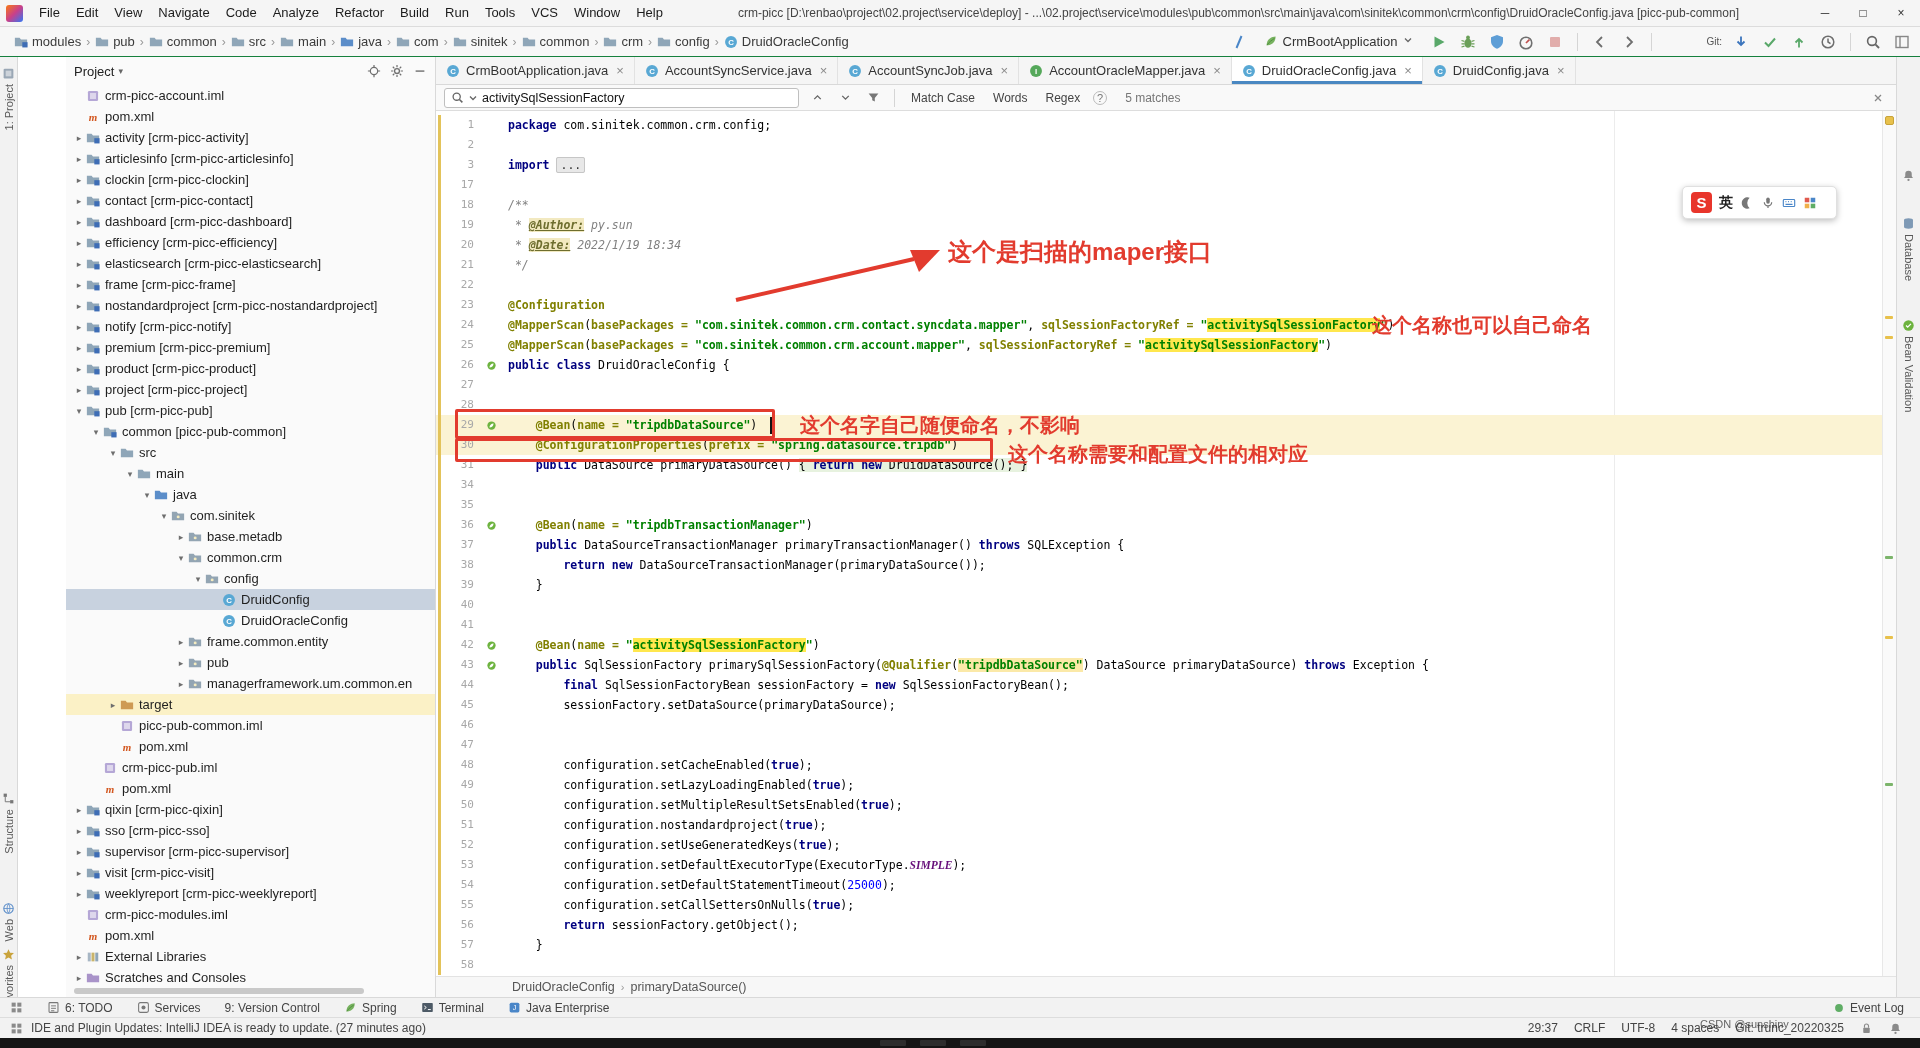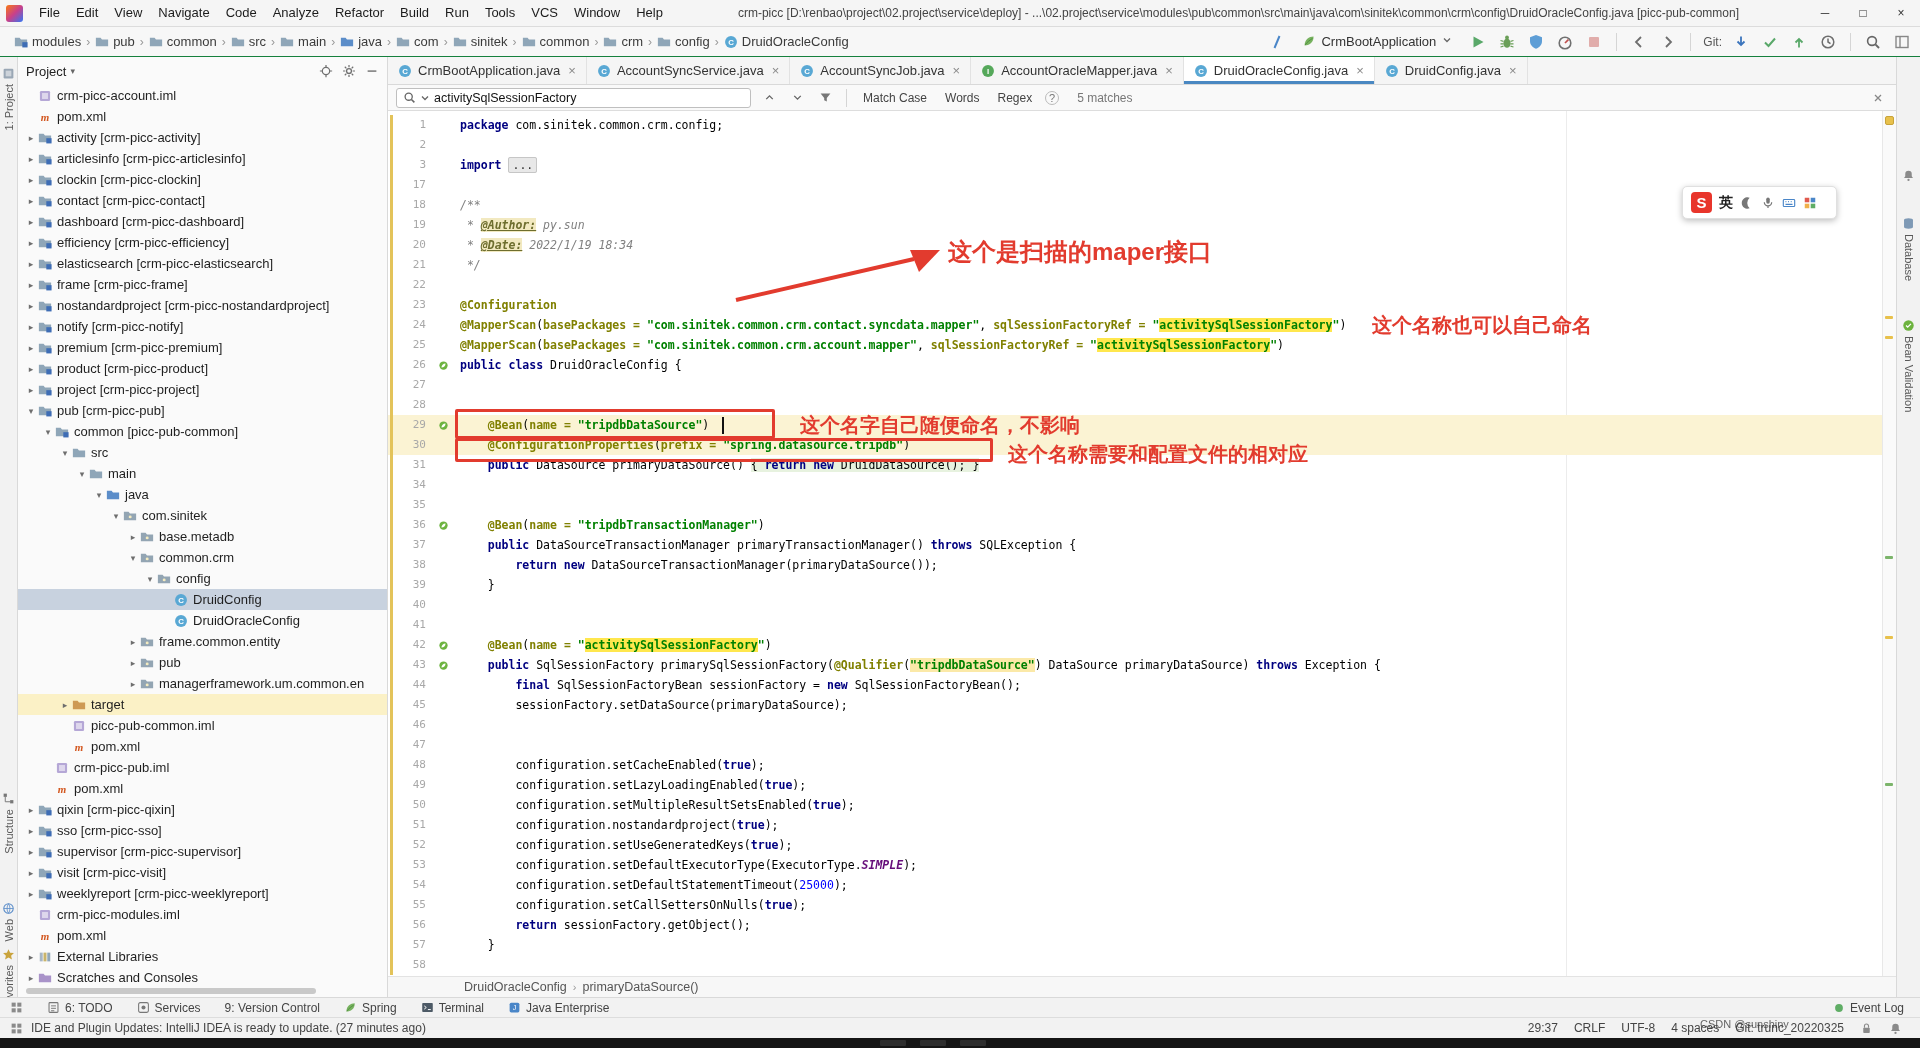--- a/index.html
+++ b/index.html
@@ -23,33 +23,33 @@
   
   #toolbar2 { position:absolute; left:0; top:27px; right:0; height:30px; background:#F7F7F7; border-bottom:1px solid #15803d; display:flex; align-items:center; padding:0 8px 0 14px; }
   #crumbs { display:flex; align-items:center; min-width:0; overflow:hidden; }
   .crumb { display:flex; align-items:center; gap:4px; font-size:13px; color:#3b3b3b; white-space:nowrap; }
   .crumb-sep { color:#999; margin:0 5px; font-size:12px; }
   #run-cluster { margin-left:auto; display:flex; align-items:center; gap:9px; flex:none; }
   .tbtn { width:20px; height:20px; display:flex; align-items:center; justify-content:center; border-radius:3px; }
   .tbtn.disabled { opacity:.45; }
   .vsep { width:1px; height:18px; background:#D5D5D5; margin:0 3px; }
   #run-config { display:flex; align-items:flex-start; gap:5px; font-size:13px; color:#333; padding:2px 6px; border-radius:3px; }
-  #git-label { font-size:12px; color:#555; }
+  #git-label { font-size:10px; color:#555;margin-left:42px; }
 
   
   #main { position:absolute; left:0; top:57px; right:0; bottom:51px; display:flex; }
   #stripe-left { width:18px; background:#F2F2F2; border-right:1px solid #D9D9D9; position:relative; flex:none; }
   #stripe-right { width:24px; background:#F2F2F2; border-left:1px solid #D9D9D9; position:relative; flex:none; }
   .vitem { position:absolute; left:0; width:100%; display:flex; flex-direction:column; align-items:center; gap:4px; }
   .vlabel { font-size:11px; color:#595959; white-space:nowrap; }
   .vl-up { writing-mode:vertical-rl; transform:rotate(180deg); }
   .vl-down { writing-mode:vertical-rl; }
 
   
-  #project-panel { width:370px; background:#FAFAFA; border-right:1px solid #D9D9D9; position:relative; flex:none; overflow:hidden; }
+  #project-panel { width:370px; background:#FAFAFA; border-right:1px solid #D9D9D9; position:relative; flex:none; overflow:hidden;margin-left:48px; }
   #pp-header { height:28px; display:flex; align-items:center; padding:0 8px; font-size:13px; color:#222; }
   #pp-header .caret { font-size:9px; color:#666; margin-left:4px; }
   #pp-tools { margin-left:auto; display:flex; gap:9px; align-items:center; }
   #tree { position:absolute; top:28px; left:0; right:0; bottom:12px; overflow:hidden; }
   .trow { display:flex; align-items:center; height:21px; font-size:13px; color:#1f1f1f; white-space:nowrap; cursor:default; }
   .trow .arr { width:14px; font-size:9px; color:#6e6e6e; text-align:center; flex:none; }
   .trow .ic { margin-right:5px; }
   .trow.sel { background:#C8D2DF; }
   .trow.hl { background:#FBF1C6; }
   #pp-hscroll { position:absolute; bottom:3px; left:8px; width:290px; height:6px; border-radius:3px; background:#C9C9C9; }
@@ -74,21 +74,21 @@
   .cl { display:flex; height:20px; line-height:20px; font-family:"DejaVu Sans Mono",monospace; font-size:11.5px; }
   .cl.cr { background:#FBF3D3; }
   .ln { width:46px; text-align:right; padding-right:8px; color:#A8A8A8; font-size:11px; flex:none; font-family:"DejaVu Sans Mono",monospace; }
   .gi { width:18px; flex:none; display:flex; align-items:center; justify-content:center; }
   .gi .ic { width:11px; height:11px; }
   .ct { white-space:pre; padding-left:8px; color:#000; }
   .kw { color:#000080; font-weight:bold; }
   .str { color:#008000; font-weight:bold; }
   .ann { color:#808000;font-weight:bold; }
   .num { color:#0000FF; }
-  .const { color:#660E7A; font-weight:bold; font-style:italic; }
+  .const { color:#660E7A; font-weight:bold; font-style:italic;font-family:Liberation Serif, serif; }
   .doc { color:#808080; font-style:italic; }
   .doctag { color:#6E6E2E; font-weight:bold; text-decoration:underline; background:#F2E9C0; font-style:italic; }
   .fold { background:#E8E8E8; border:1px solid #C6C6C6; border-radius:2px; padding:0 3px; color:#333; }
   .mfold { background:#E7F2DF; }
   .hl { background:#FFE74E; }
   .hl2 { background:#FBE9A8; }
   #margin-line { position:absolute; left:1178px; top:0; bottom:0; width:1px; background:#ECECEC; }
   #caret-bar { position:absolute; left:334px; top:306px; width:1.5px; height:17px; background:#111; z-index:4; }
   #error-stripe { position:absolute; right:0; top:0; bottom:0; width:14px; background:#FAFAFA; border-left:1px solid #E8E8E8; z-index:5; }
   .esm { position:absolute; right:3px; width:8px; height:3px; border-radius:1px; }

